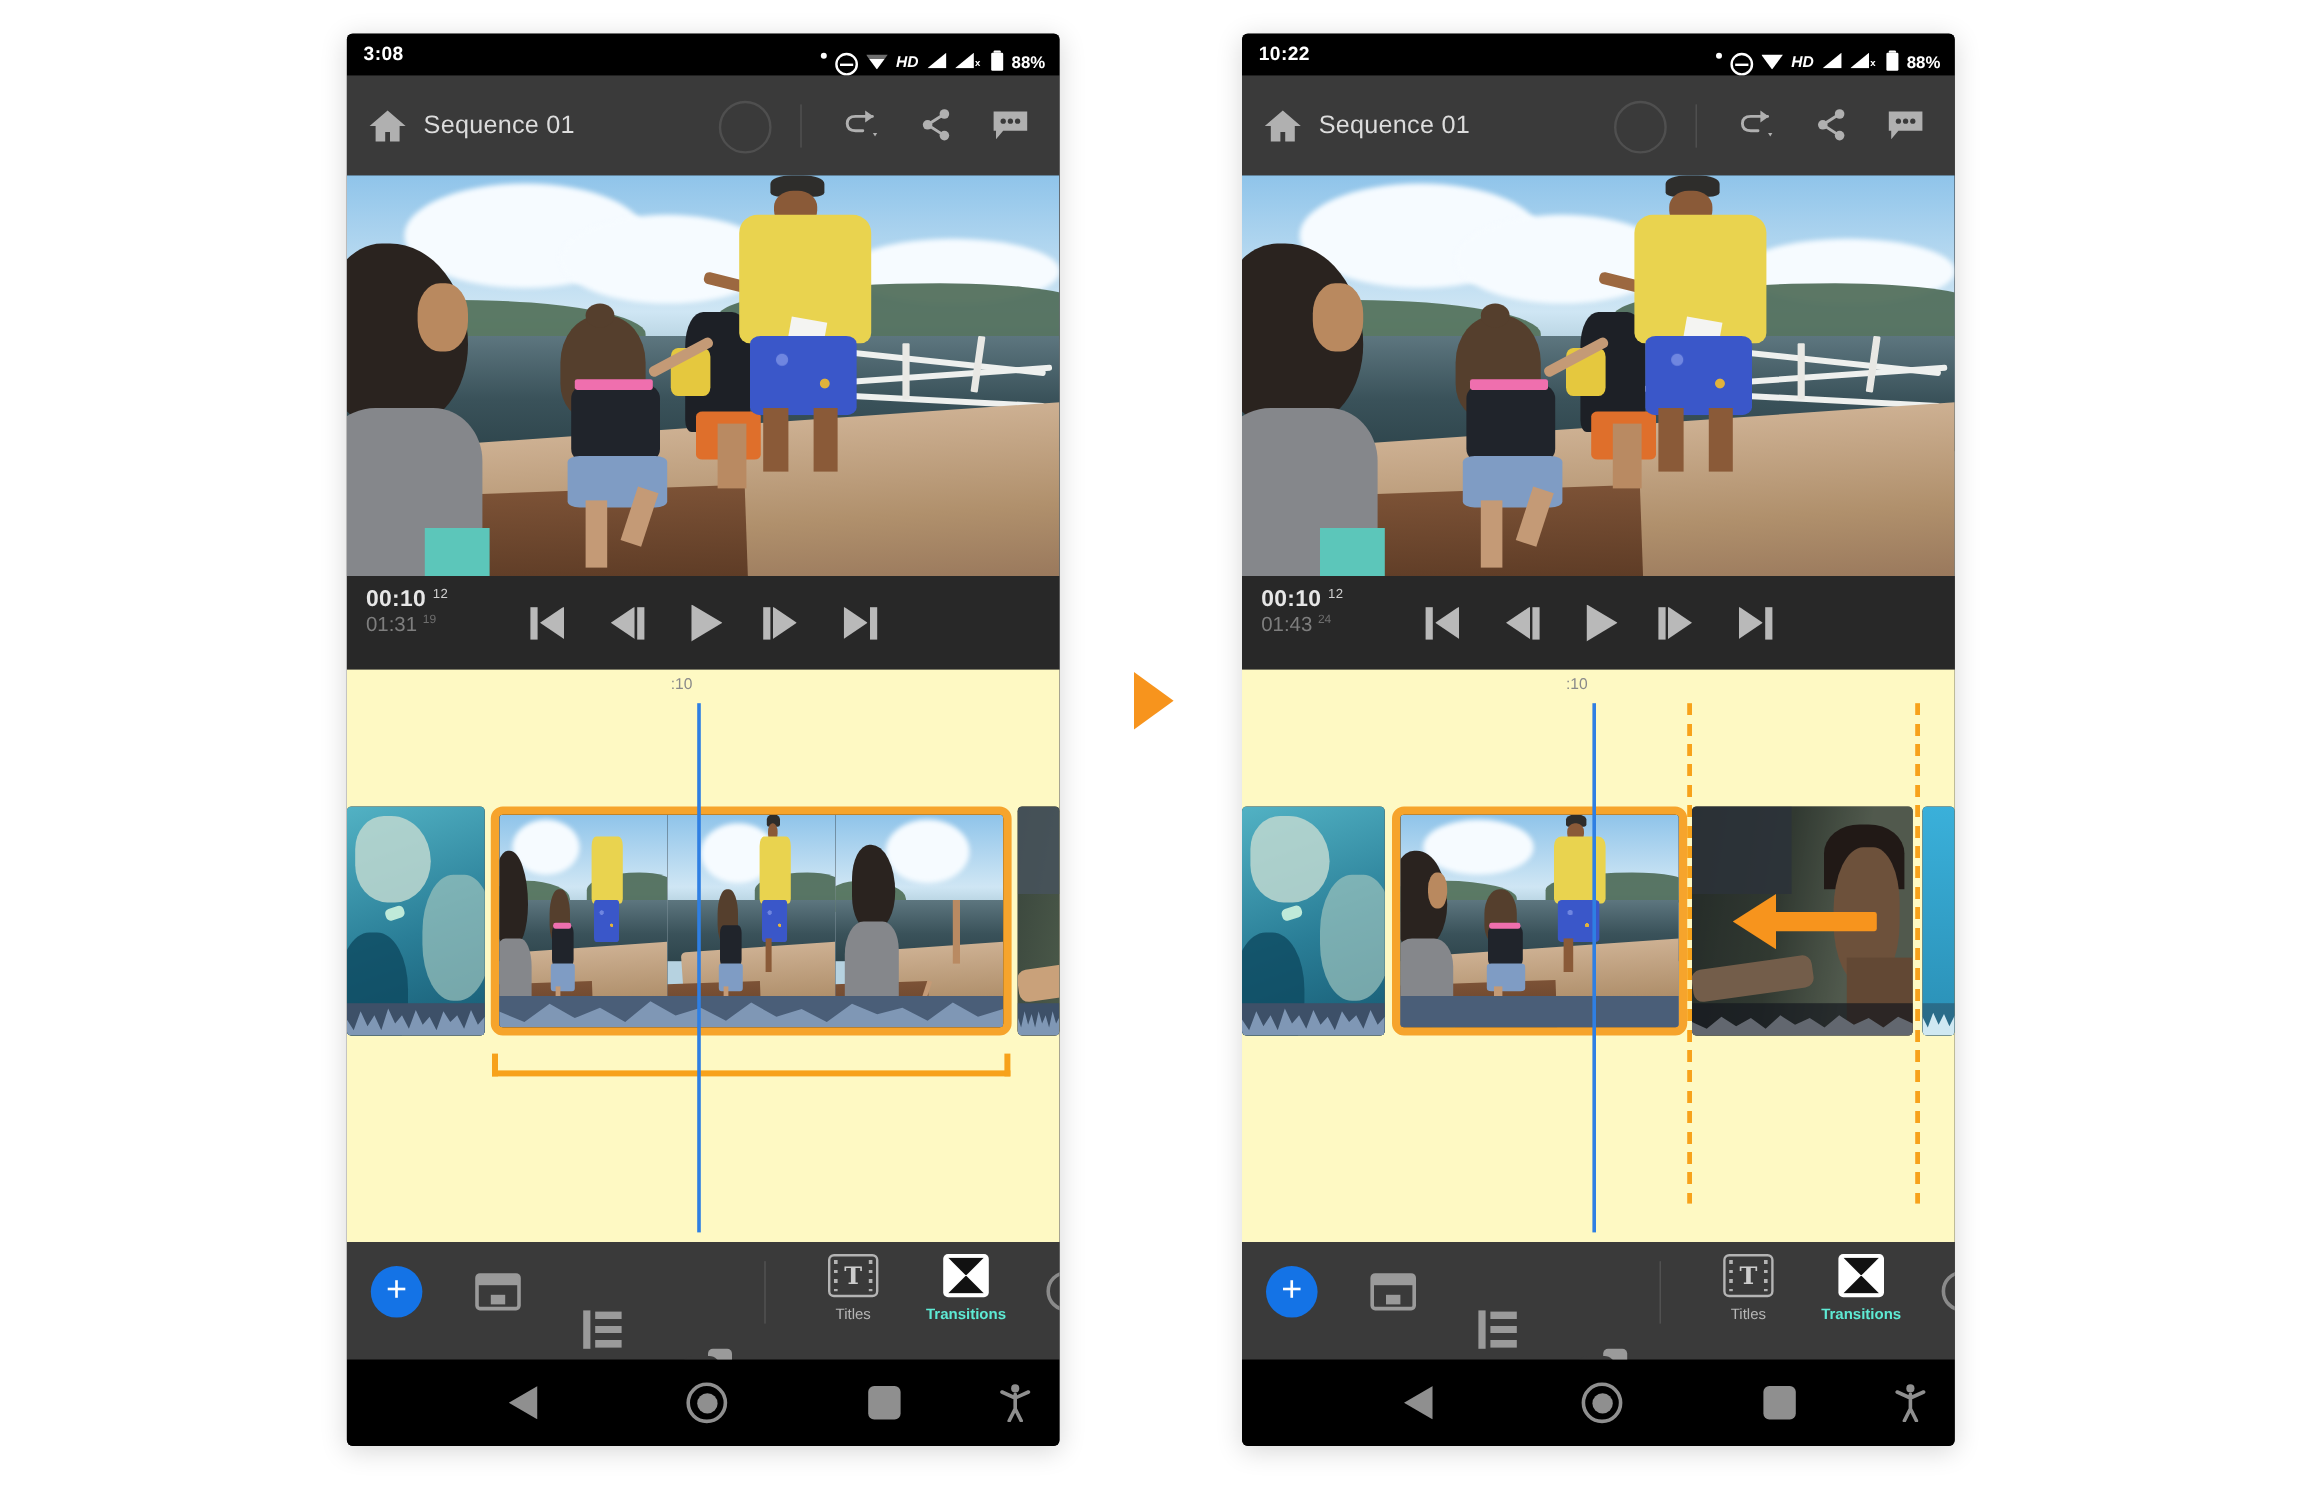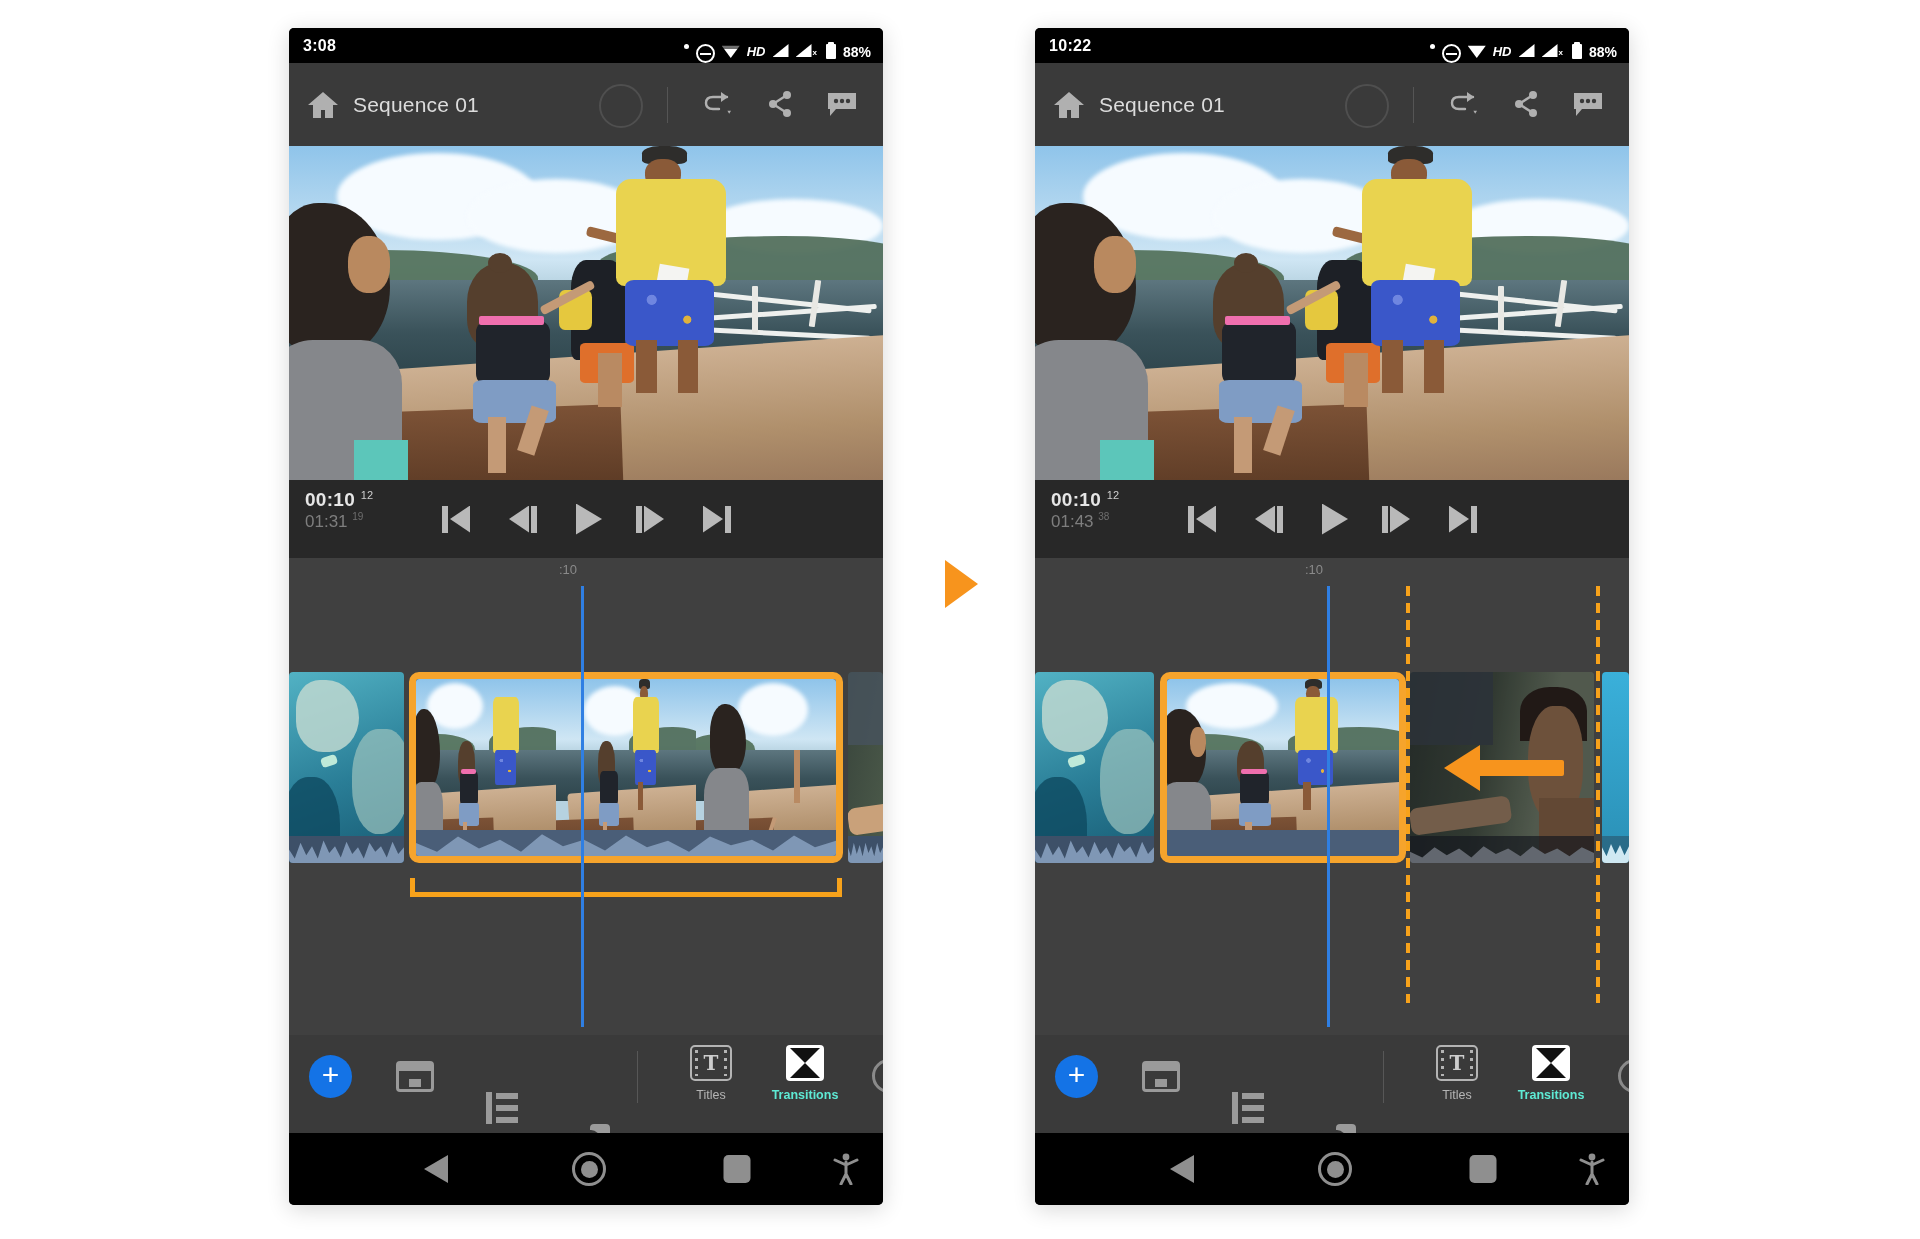--- a/index.html
+++ b/index.html
@@ -99,21 +99,21 @@
   .tc .small{color:#7e7e7e;font-size:17px;}
   .tc .small sup{font-size:10px;color:#6e6e6e;}
   .transport{position:absolute;left:0;top:22px;width:100%;height:34px;}
   .tbtn{position:absolute;top:0;width:44px;height:34px;display:flex;align-items:center;justify-content:center;gap:2px;}
   .t-bar{width:6px;height:27px;background:#b9b9b9;}
   .t-left{width:20px;height:27px;background:#b9b9b9;clip-path:polygon(100% 0,100% 100%,0 50%);}
   .t-right{width:20px;height:27px;background:#b9b9b9;clip-path:polygon(0 0,0 100%,100% 50%);}
   .t-play{width:26px;height:31px;background:#b9b9b9;clip-path:polygon(0 0,0 100%,100% 50%);}
 
   
-  .timeline{height:477px;position:relative;background:#404040;overflow:hidden;}
+  .timeline{height:477px;position:relative;background:#fef9c3;overflow:hidden;}
   .ruler-label{position:absolute;top:4px;left:259px;width:40px;text-align:center;color:#8a8a8a;font-size:13px;}
   .playhead{position:absolute;top:28px;height:441px;width:3px;background:#2f7fe3;left:292px;z-index:6;}
   .clipstrip{position:absolute;top:114px;left:0;width:100%;height:191px;}
   .clip{position:absolute;top:0;height:191px;overflow:hidden;border-radius:4px;background:#333;}
   .wave{position:absolute;left:0;bottom:0;width:100%;height:27px;}
   .wave svg{width:100%;height:100%;display:block;}
   .clip-sel{position:absolute;box-sizing:border-box;border:7px solid #f6a42c;border-radius:10px;background:#1c1c1c;overflow:hidden;z-index:4;}
   .tiles{position:absolute;inset:0;display:flex;}
   .tile{position:relative;flex:1;overflow:hidden;}
   .selwave{position:absolute;left:0;bottom:0;width:100%;height:26px;background:#4a5e78;}
@@ -515,21 +515,21 @@
       <i class="sc-w1hair"></i>
         <i class="sc-w1face"></i>
         <i class="sc-w1shirt"></i>
         <i class="sc-w1teal"></i>
     </div>
   </div>
 
   <div class="controls">
     <div class="tc">
       <div class="big"><span>00:10</span> <sup>12</sup></div>
-      <div class="small"><span>01:43</span> <sup>38</sup></div>
+      <div class="small"><span>01:43</span> <sup>24</sup></div>
     </div>
     <div class="transport">
       <span class="tbtn" style="left:145px;">
           <span class="t-bar"></span>
           <span class="t-left"></span>
         </span>
       <span class="tbtn" style="left:212px;">
           <span class="t-left"></span>
           <span class="t-bar"></span>
         </span>

